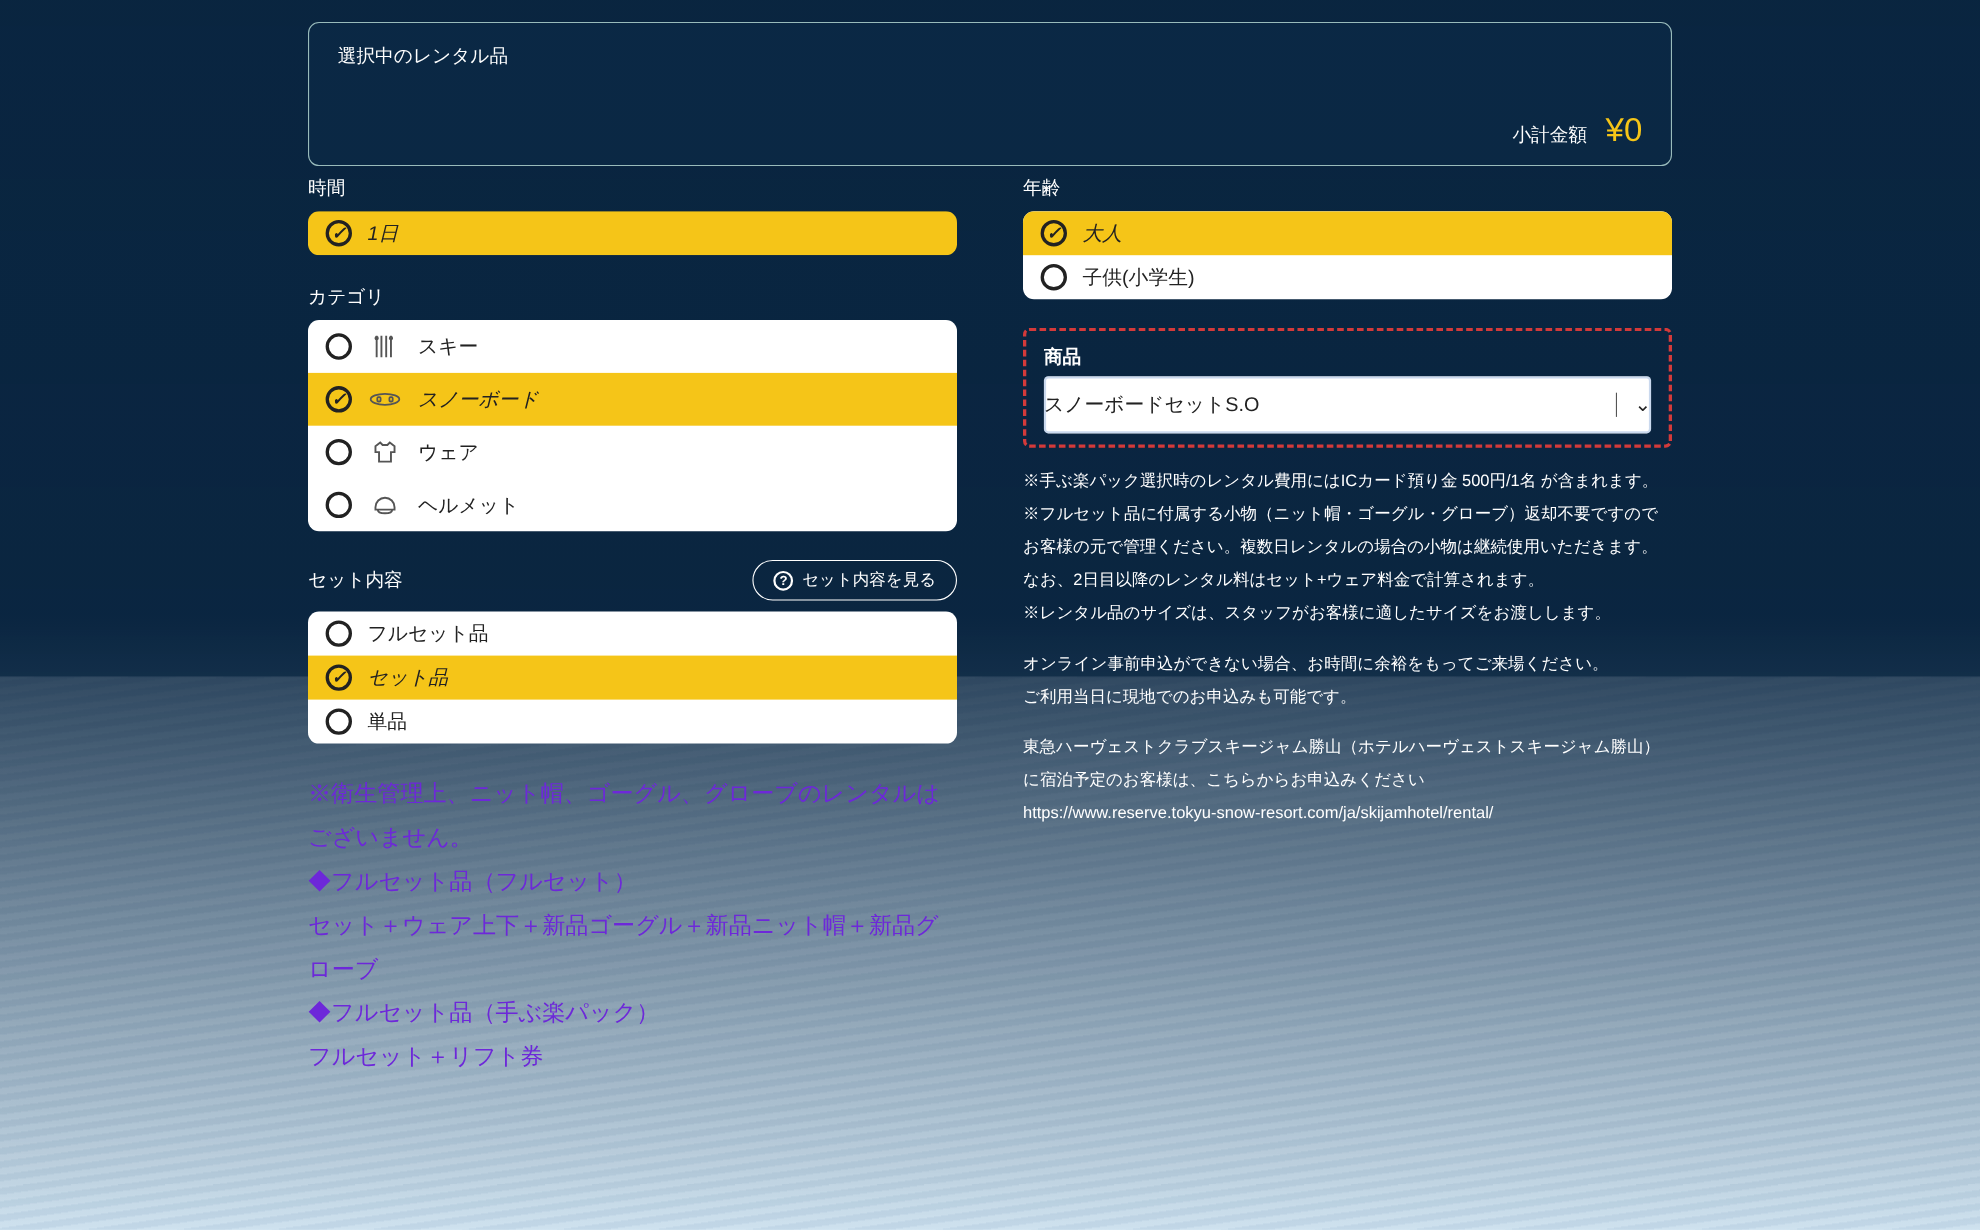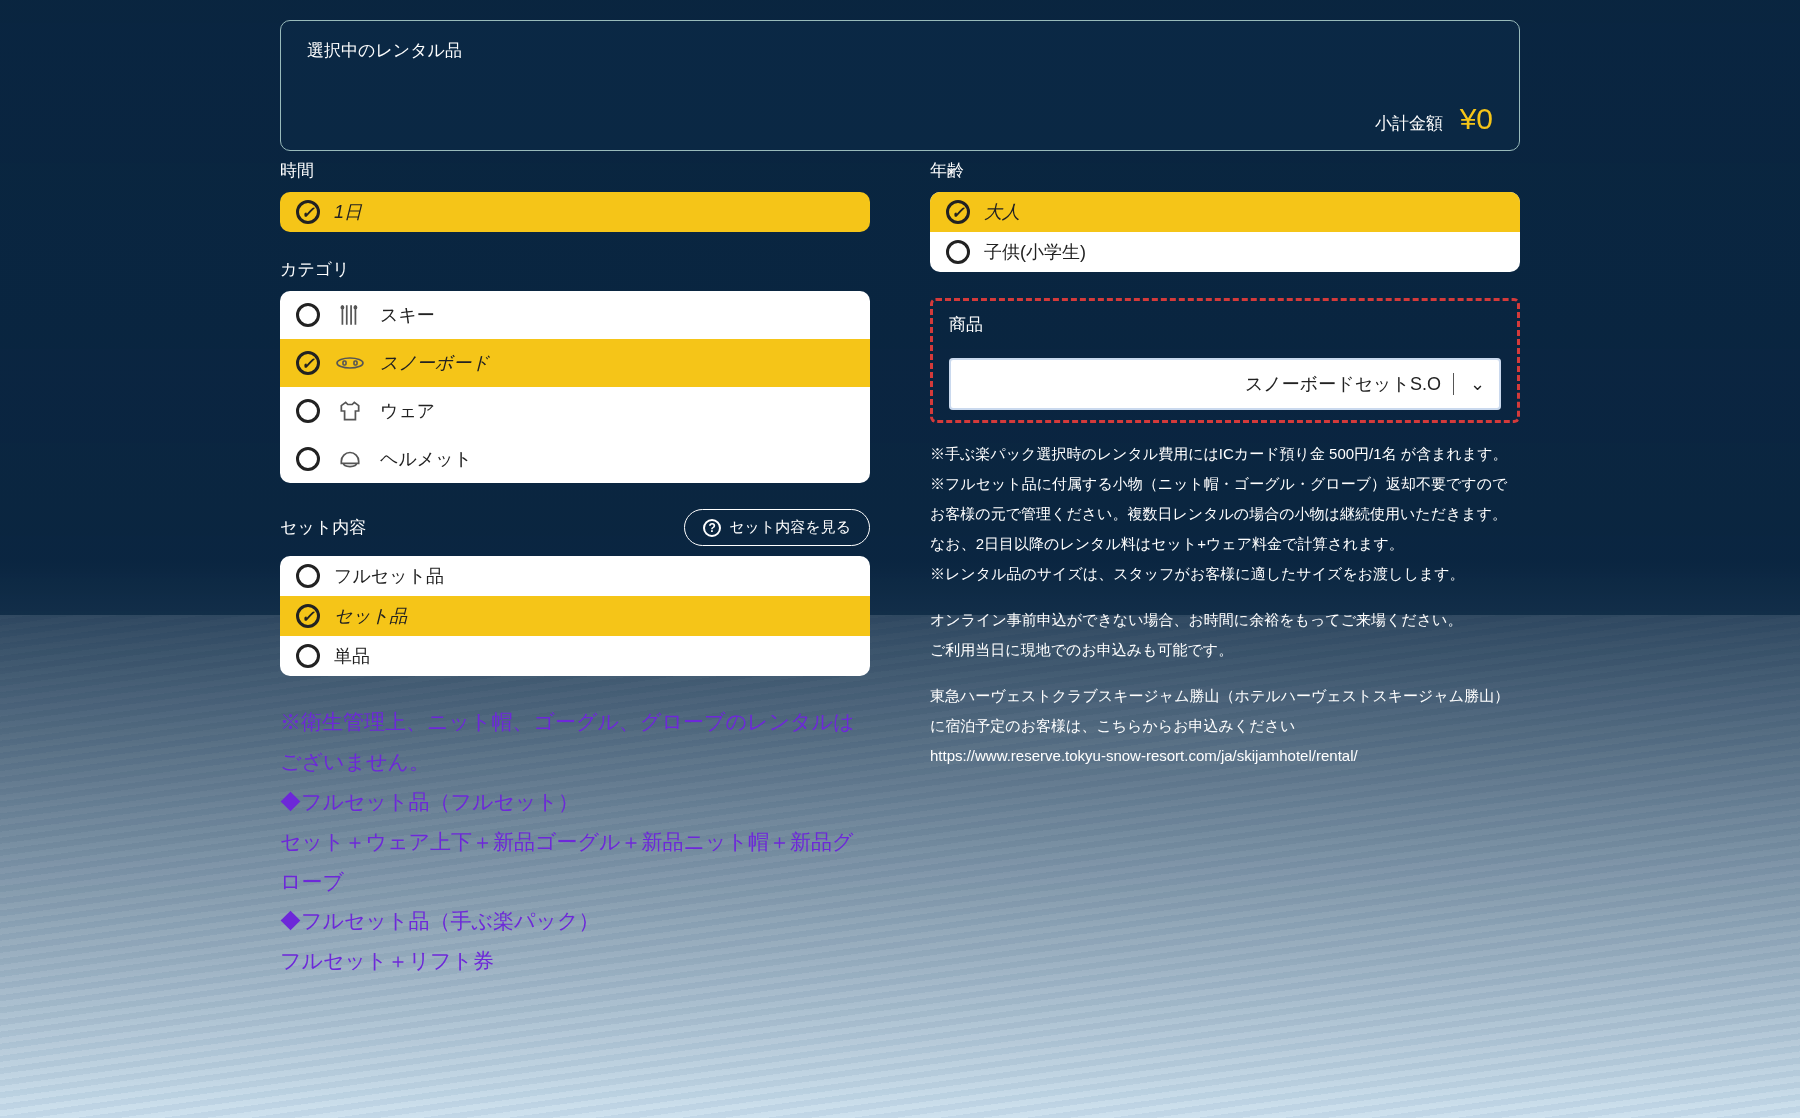--- a/index.html
+++ b/index.html
@@ -97,25 +97,25 @@
   .notes { color:#6d28d9; font-size:21px; line-height:1.9; }
   .notes .underline { }
 
   .product-highlight {
     border: 3px dashed #d43a3a;
     border-radius:6px;
     padding: 12px 16px 10px;
     margin-bottom: 16px;
     position:relative;
   }
-  .product-label { color:#fff; font-size:17px; margin-bottom:22px; }
+  .product-label { color:#fff; font-size:17px; margin-bottom:6px;font-weight:bold; }
   .select-box {
     background:#fff; color:#222;
-    display:flex; align-items:center; justify-content:flex-end;
-    border-radius:4px; padding:14px 16px;
+    display:flex; align-items:center; justify-content:space-between;
+    border-radius:4px; padding:14px 0;
     font-size:18px;
     box-shadow: inset 0 0 0 2px rgba(80,130,200,0.3);
     cursor:pointer;
   }
   .select-box .chev {
     border-left:1px solid #555; padding-left:16px; margin-left:12px;
     font-size:18px;
   }
 
   .info-text { color:#fff; font-size:15px; line-height:2; }

